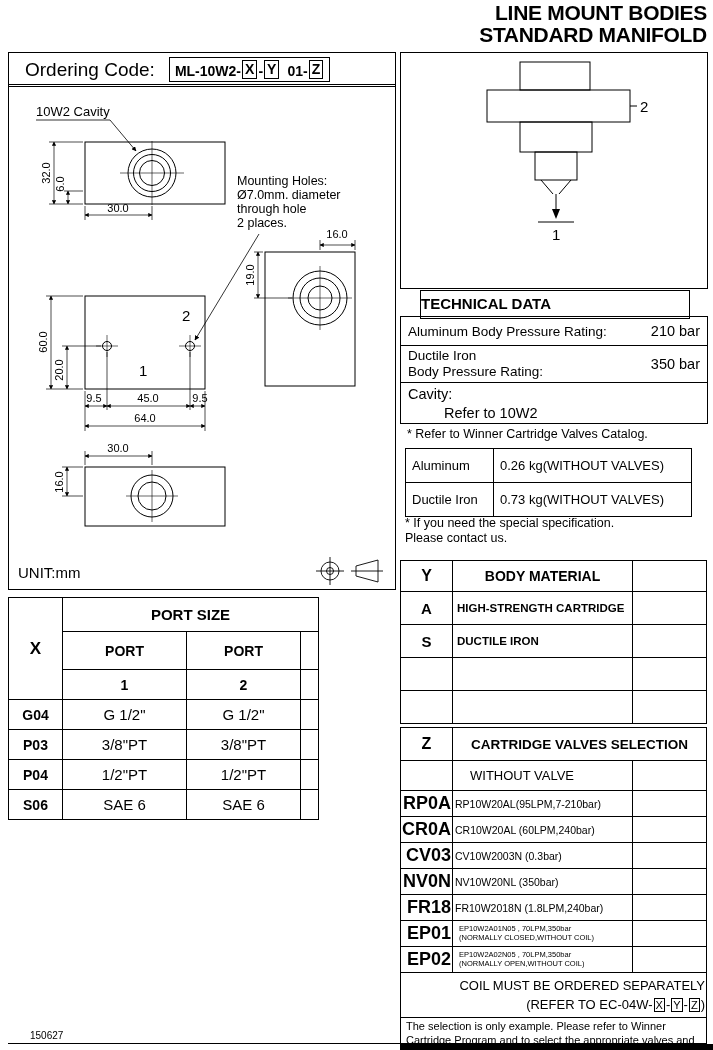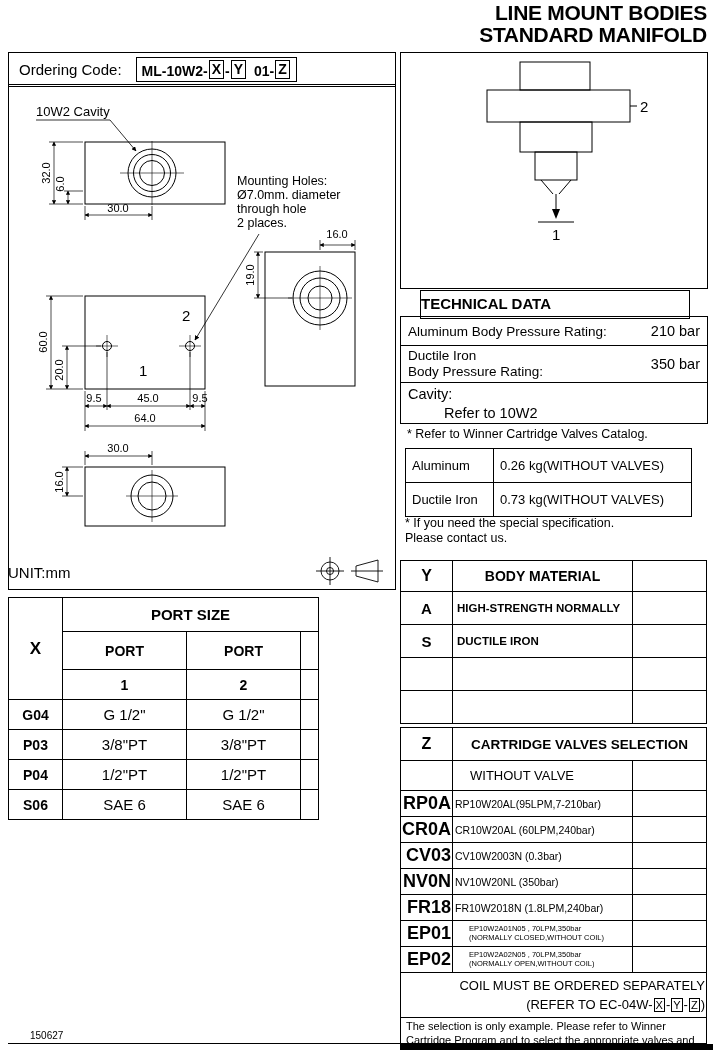--- a/index.html
+++ b/index.html
@@ -7,29 +7,29 @@
        font-family:"Liberation Sans",sans-serif}
   .abs{position:absolute}
   table{border-collapse:collapse}
   td{border:1px solid #000}
 
   
   .title{right:6px;top:2px;text-align:right;font-weight:700;font-size:21px;line-height:22px;letter-spacing:-0.3px}
 
   
   .ordering{left:8px;top:52px;width:386px;height:33px;border:1px solid #000;display:flex;align-items:center}
-  .ordering .lab{font-size:15px;margin-left:10px}
+  .ordering .lab{font-size:19px;margin-left:16px}
   .codebox{border:1px solid #000;margin-left:14px;padding:2px 5px;font-size:14px;font-weight:700;display:flex;align-items:flex-end}
   .bx{display:inline-block;border:1px solid #000;padding:0 2px;margin:0 1px;line-height:1.15}
   .bx2{display:inline-block;border:1px solid #000;padding:0 1px;margin:0 1px;font-size:11px;line-height:1.1;font-weight:400}
   .sp{margin-left:7px}
 
   
   .drawbox{left:8px;top:84px;width:386px;height:504px;border:1px solid #000}
-  .unit{left:8px;top:564px;font-size:15px}
+  .unit{left:18px;top:564px;font-size:15px}
   .symbox{left:400px;top:52px;width:306px;height:235px;border:1px solid #000}
 
   svg text{font-family:"Liberation Sans",sans-serif;fill:#000}
 
   
   .theader{left:420px;top:290px;width:268px;height:27px;border:1px solid #000;font-weight:700;font-size:15px;text-align:left;line-height:25px}
   .tbox{left:400px;top:316px;width:306px;height:106px;border:1px solid #000}
   .trow{display:flex;justify-content:space-between;align-items:center;padding:0 7px;border-bottom:1px solid #000}
   .trow1{height:28px;font-size:13.5px}
   .trow2{height:36px;font-size:13.5px}
@@ -62,21 +62,21 @@
   .ps tr.data td{height:27px}
 
   
   .cv{left:400px;top:727px;width:306px;table-layout:fixed}
   .cv td{vertical-align:middle}
   .cv .zh{text-align:center;font-weight:700;font-size:16px;height:30px}
   .cv .cvh{text-align:center;font-weight:700;font-size:13.5px}
   .cv .wvt{font-size:13px;padding-left:17px;height:27px}
   .cv .code{text-align:right;font-weight:700;font-size:18px;height:23px}
   .cv .desc{font-size:10.5px;padding-left:2px;white-space:nowrap}
-  .cv .descsm{font-size:7.5px;line-height:8.5px;padding-left:16px;white-space:nowrap}
+  .cv .descsm{font-size:7.5px;line-height:8.5px;padding-left:6px;white-space:nowrap}
   .cv .coil{text-align:right;font-size:13px;height:42px;line-height:19px}
   .cv .selnote{font-size:11px;line-height:13.5px;padding:2px 5px;vertical-align:top;height:56px}
 
   
   .footline{left:8px;top:1043px;width:698px;height:1px;background:#000}
   .footleft{left:30px;top:1030px;font-size:10px}
   .footbar{left:400px;top:1044px;width:313px;height:6px;background:#000}
 </style>
 </head>
 <body>
@@ -281,21 +281,21 @@
       <col style="width:74px">
     </colgroup>
   <tbody>
       <tr>
     <td class="ch">Y</td>
     <td class="hdr">BODY MATERIAL</td>
     <td></td>
   </tr>
   <tr>
     <td class="code">A</td>
-    <td class="mat">HIGH-STRENGTH NORMALLY</td>
+    <td class="mat">HIGH-STRENGTH CARTRIDGE</td>
     <td></td>
   </tr>
   <tr>
     <td class="code">S</td>
     <td class="mat">DUCTILE IRON</td>
     <td></td>
   </tr>
   <tr class="empty">
         <td></td>
         <td></td>

